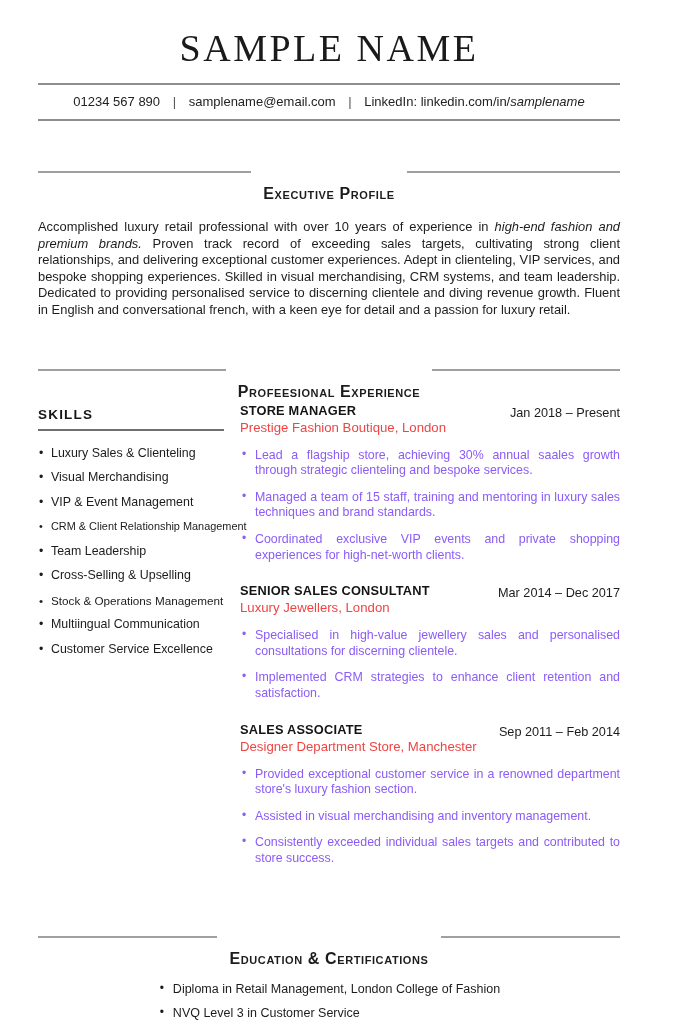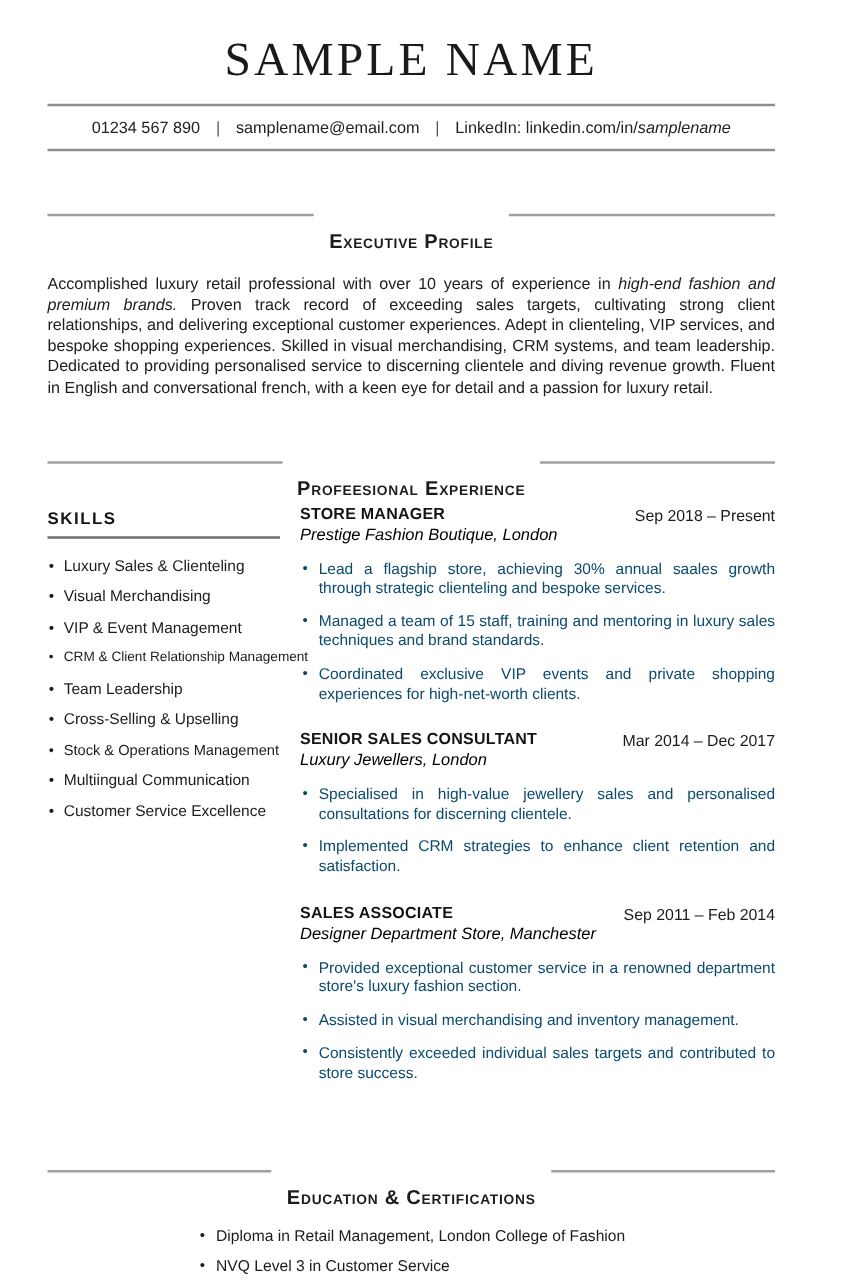--- a/index.html
+++ b/index.html
@@ -40,26 +40,26 @@
   .skills li {
     position:relative; padding-left:13px; margin-bottom:11.5px;
     font-size:12.4px; line-height:13px; white-space:nowrap; color:#1c1c1c;
   }
   .skills li:nth-child(4) { font-size:10.9px; }
   .skills li:nth-child(7) { font-size:11.7px; }
   .skills li::before { content:"•"; position:absolute; left:1px; top:0; }
   
   .jobhead { display:flex; justify-content:space-between; align-items:flex-start; }
   .job h3 { margin:0; font-size:12.8px; letter-spacing:0.2px; color:#141414; font-weight:700; }
-  .job .company { font-style:italic; font-size:13.2px; margin-top:2px; color:#000000; }
+  .job .company { font-size:13.2px; margin-top:2px; color:#ef4444; }
   .job .dates { font-size:12.7px; padding-top:3px; white-space:nowrap; color:#1c1c1c; }
   .job ul { list-style:none; margin:13px 0 20px; padding:0; }
   .job li {
     position:relative; padding-left:15px; margin-bottom:11px;
-    font-size:12.4px; line-height:15.6px; text-align:justify; color:#0c4a6e;
+    font-size:12.4px; line-height:15.6px; text-align:justify; color:#8b5cf6;
   }
   .job li::before { content:"•"; position:absolute; left:2px; top:-1px; font-size:12px; }
   
   .edu { display:flex; justify-content:center; margin-top:14px; }
   .edu ul { list-style:none; margin:0; padding:0; }
   .edu li { position:relative; padding-left:15px; margin-bottom:9.5px; font-size:12.5px; color:#1c1c1c; }
   .edu li::before { content:"•"; position:absolute; left:2px; top:-1px; font-size:12px; }
   .refs { margin-top:24px;text-align:center; }
 </style>
 </head>
@@ -110,21 +110,21 @@
     </aside>
 
     <main>
 
       <section class="job">
         <div class="jobhead">
           <div>
             <h3>STORE MANAGER</h3>
             <div class="company">Prestige Fashion Boutique, London</div>
           </div>
-          <div class="dates">Sep 2018 – Present</div>
+          <div class="dates">Jan 2018 – Present</div>
         </div>
         <ul>
           <li>Lead a flagship store, achieving 30% annual saales growth through strategic clienteling and bespoke services.</li>
           <li>Managed a team of 15 staff, training and mentoring in luxury sales techniques and brand standards.</li>
           <li>Coordinated exclusive VIP events and private shopping experiences for high-net-worth clients.</li>
         </ul>
       </section>
 
       <section class="job">
         <div class="jobhead">

